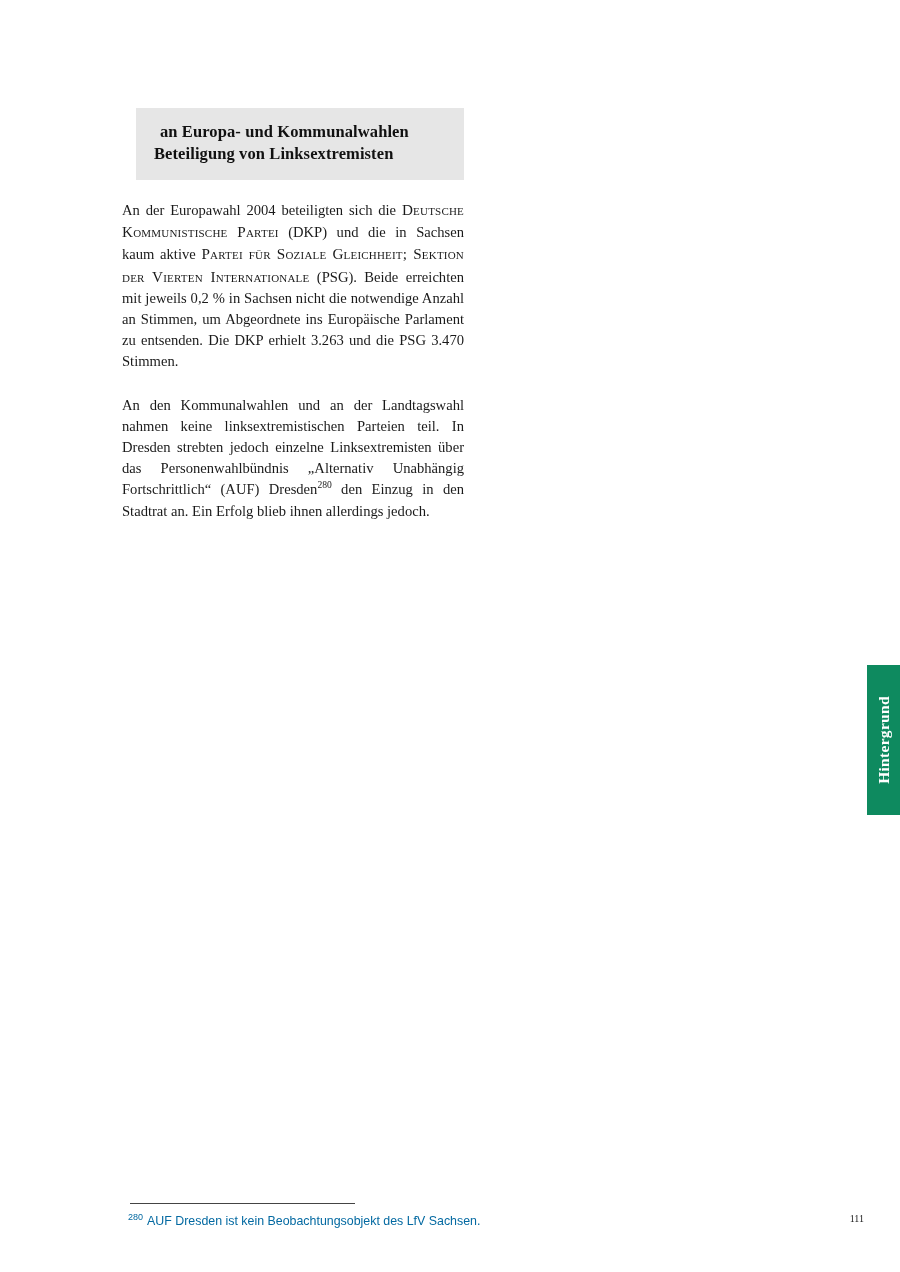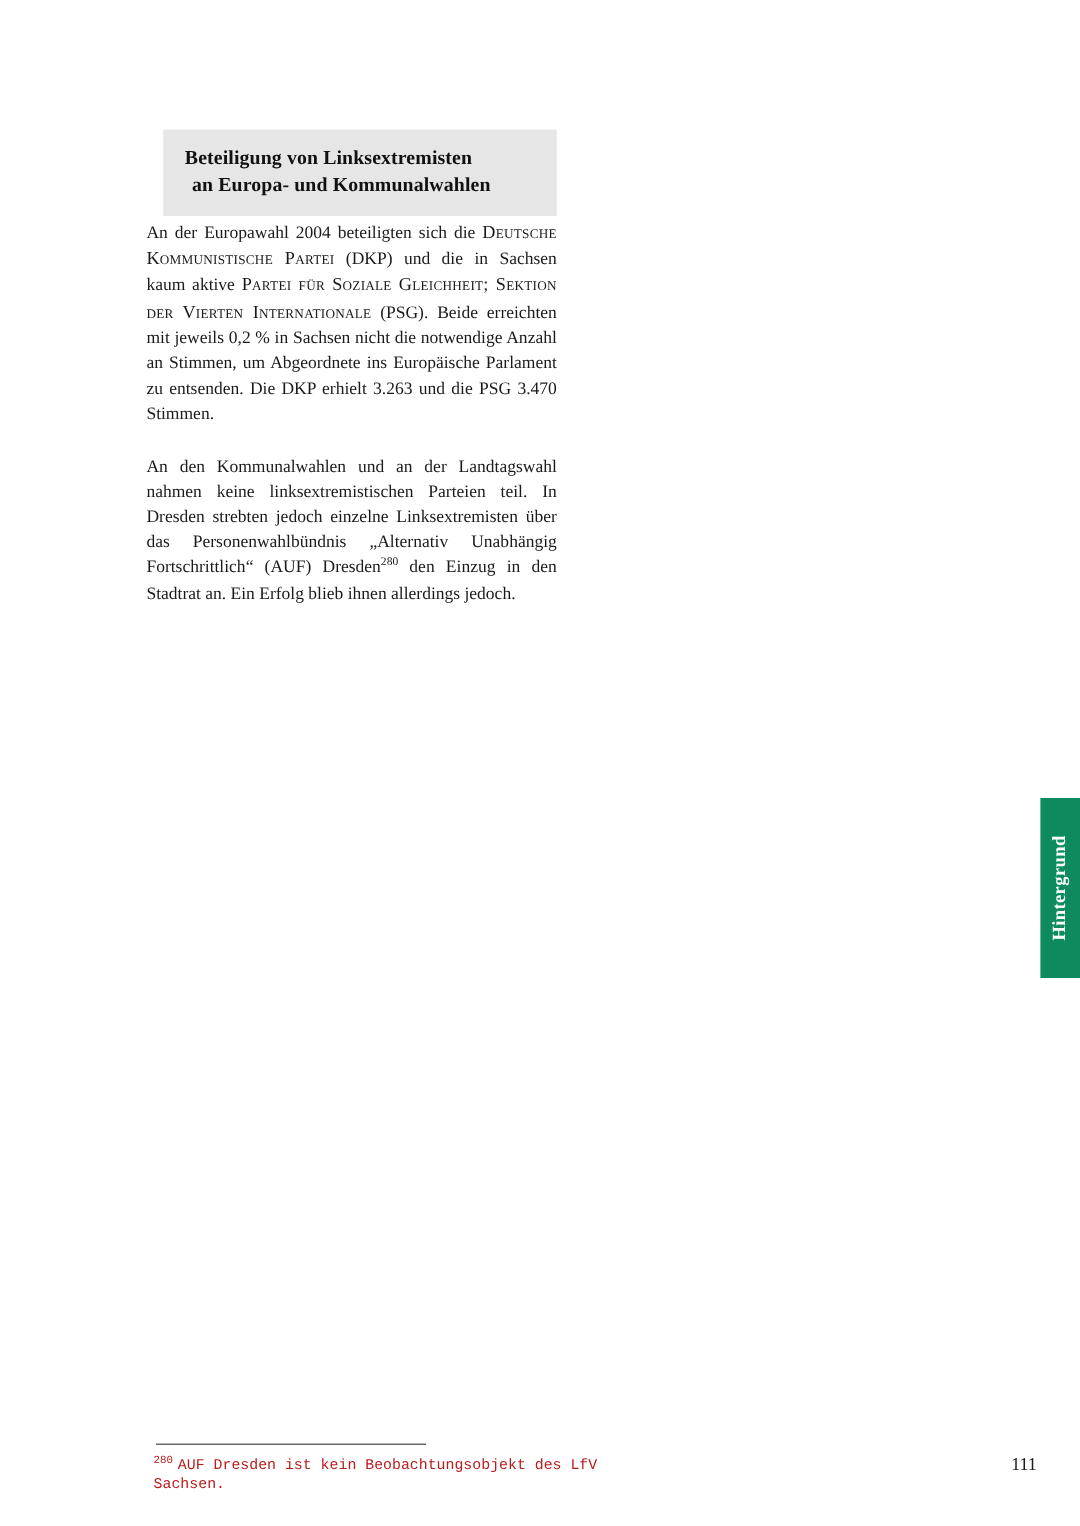--- a/index.html
+++ b/index.html
@@ -43,21 +43,21 @@
   }
 
   
   .body-col {
     position: absolute;
     left: 122px;
     top: 183px;
     width: 342px;
   }
   p.para {
-    margin: 0 0 22px 0;
+    margin: 16px 0 22px 0;
     font-family: "Liberation Serif", serif;
     font-size: 14.6px;
     line-height: 21.2px;
     color: #1a1a1a;
     text-align: justify;
     text-justify: inter-word;
     hyphens: manual;
   }
   p.para:last-child { margin-bottom: 0; }
 
@@ -101,53 +101,53 @@
     top: 1203px;
     width: 225px;
     height: 1px;
     background: #444444;
   }
   .footnote {
     position: absolute;
     left: 128px;
     top: 1213px;
     width: 430px;
-    font-family: Liberation Mono, monospace;
+    font-family: Liberation Sans, sans-serif;
     font-size: 12.4px;
     line-height: 16px;
-    color: #b91c1c;
+    color: #0369a1;
   }
   .footnote sup {
     font-size: 9px;
     vertical-align: super;
     line-height: 0;
   }
   .footnote .fn-text {
     padding-left: 4px;
   }
 
   
   .page-number {
     position: absolute;
     right: 36px;
     top: 1213px;
     font-family: "Liberation Serif", serif;
-    font-size: 15px;
+    font-size: 10px;
     color: #1a1a1a;
     text-align: right;
   }
 </style>
 </head>
 <body>
 
 <div class="page">
 
   <div class="heading-box">
+    <div class="heading-line second">an Europa- und Kommunalwahlen</div>
     <div class="heading-line">Beteiligung von Linksextremisten</div>
-    <div class="heading-line second">an Europa- und Kommunalwahlen</div>
   </div>
 
   <div class="body-col">
 
     <p class="para"><span>An der Europawahl 2004 beteiligten sich die </span><span class="sc">Deutsche Kommunistische Partei</span><span> (DKP) und die in Sachsen kaum aktive </span><span class="sc">Partei für Soziale Gleichheit; Sektion der Vierten Internationale</span><span> (PSG). Beide erreichten mit jeweils 0,2 % in Sachsen nicht die notwendige Anzahl an Stimmen, um Abgeordnete ins Europäische Parlament zu entsenden. Die DKP erhielt 3.263 und die PSG 3.470 Stimmen.</span></p>
 
     <p class="para"><span>An den Kommunalwahlen und an der Landtagswahl nahmen keine linksextremistischen Parteien teil. In Dresden strebten jedoch einzelne Linksextremisten über das Personenwahlbündnis „Alternativ Unabhängig Fortschrittlich“ (AUF) Dresden</span><sup class="fn">280</sup><span> den Einzug in den Stadtrat an. Ein Erfolg blieb ihnen allerdings jedoch.</span></p>
 
   </div>
 

